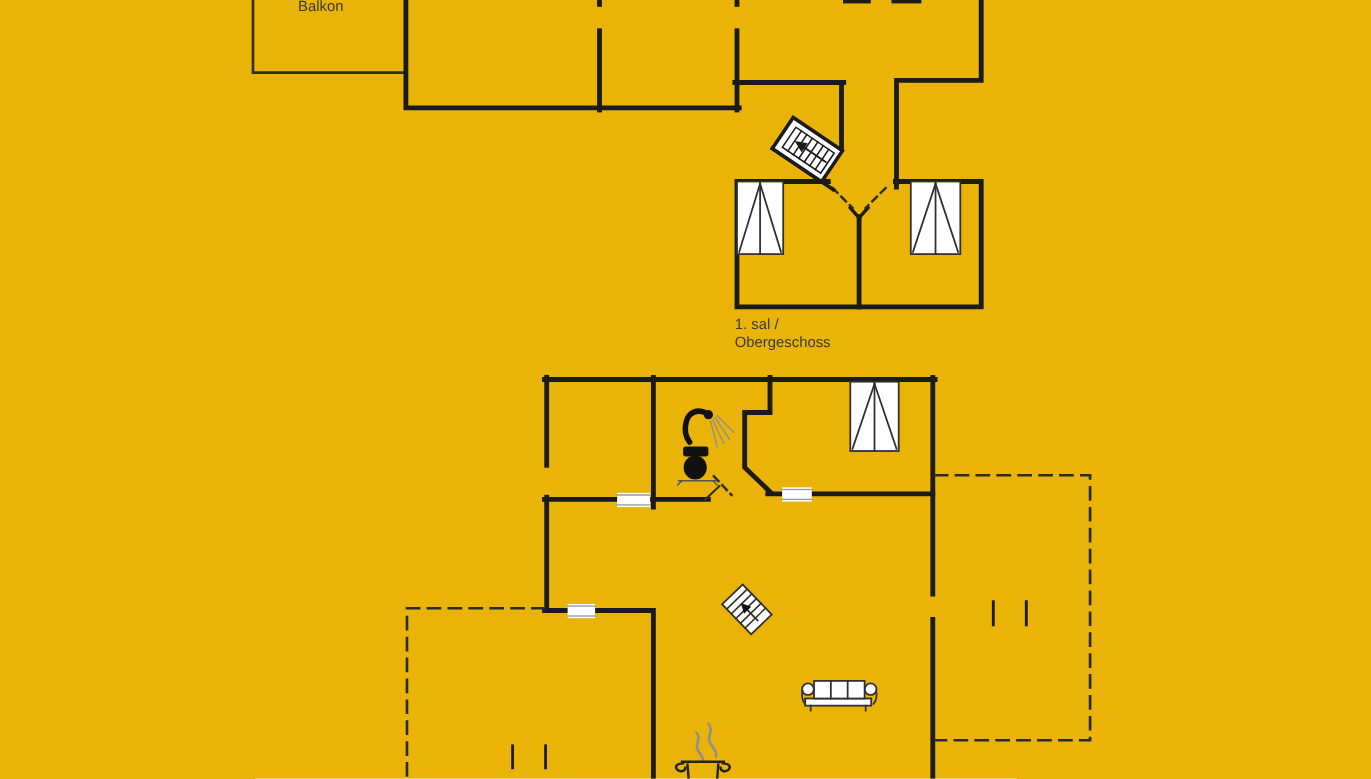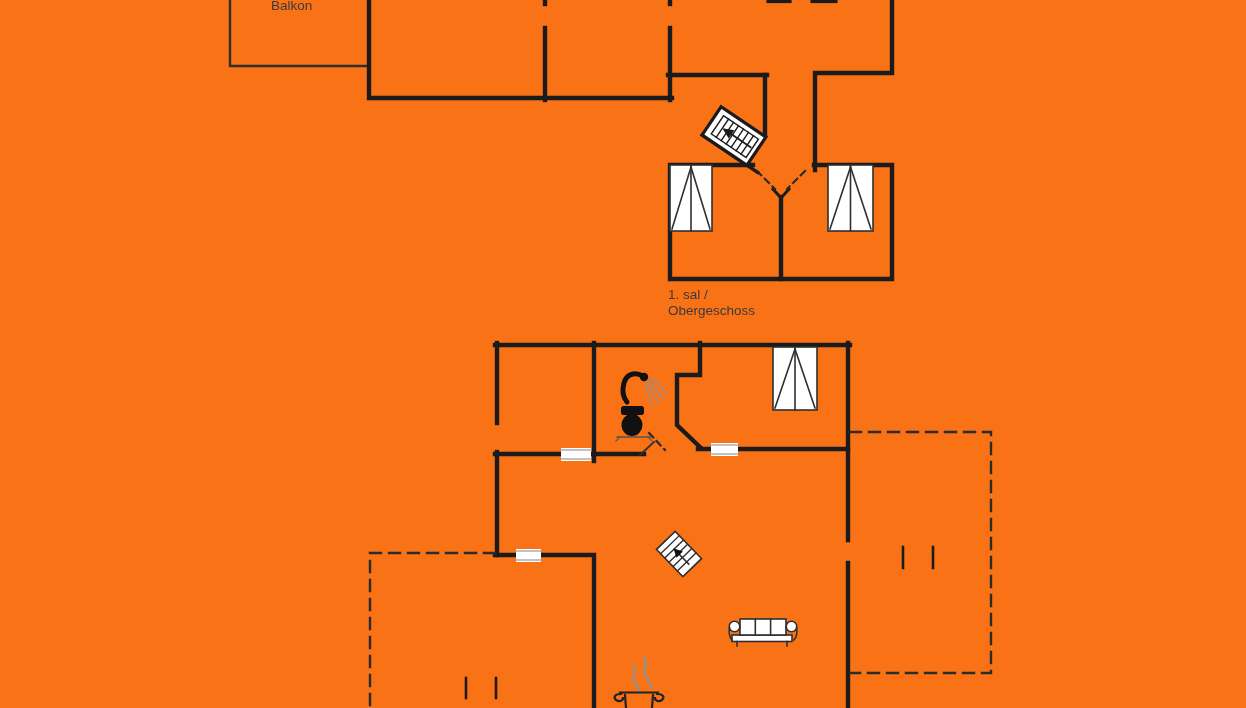--- a/index.html
+++ b/index.html
@@ -1,19 +1,19 @@
 <!DOCTYPE html>
 <html><head>
 <meta charset="utf-8">
 <style>
   html,body{margin:0;padding:0;background:#ffffff;}
   .canvas{
     position:relative;
     width:1246px;height:708px;
-    background:#f97316;
+    background:#eab308;
     overflow:hidden;
     font-family:"Liberation Sans", sans-serif;
     text-align:right;
   }
   svg{display:block;}
   text{font-family:"Liberation Sans", sans-serif;}
 </style>
 </head>
 <body>
 

